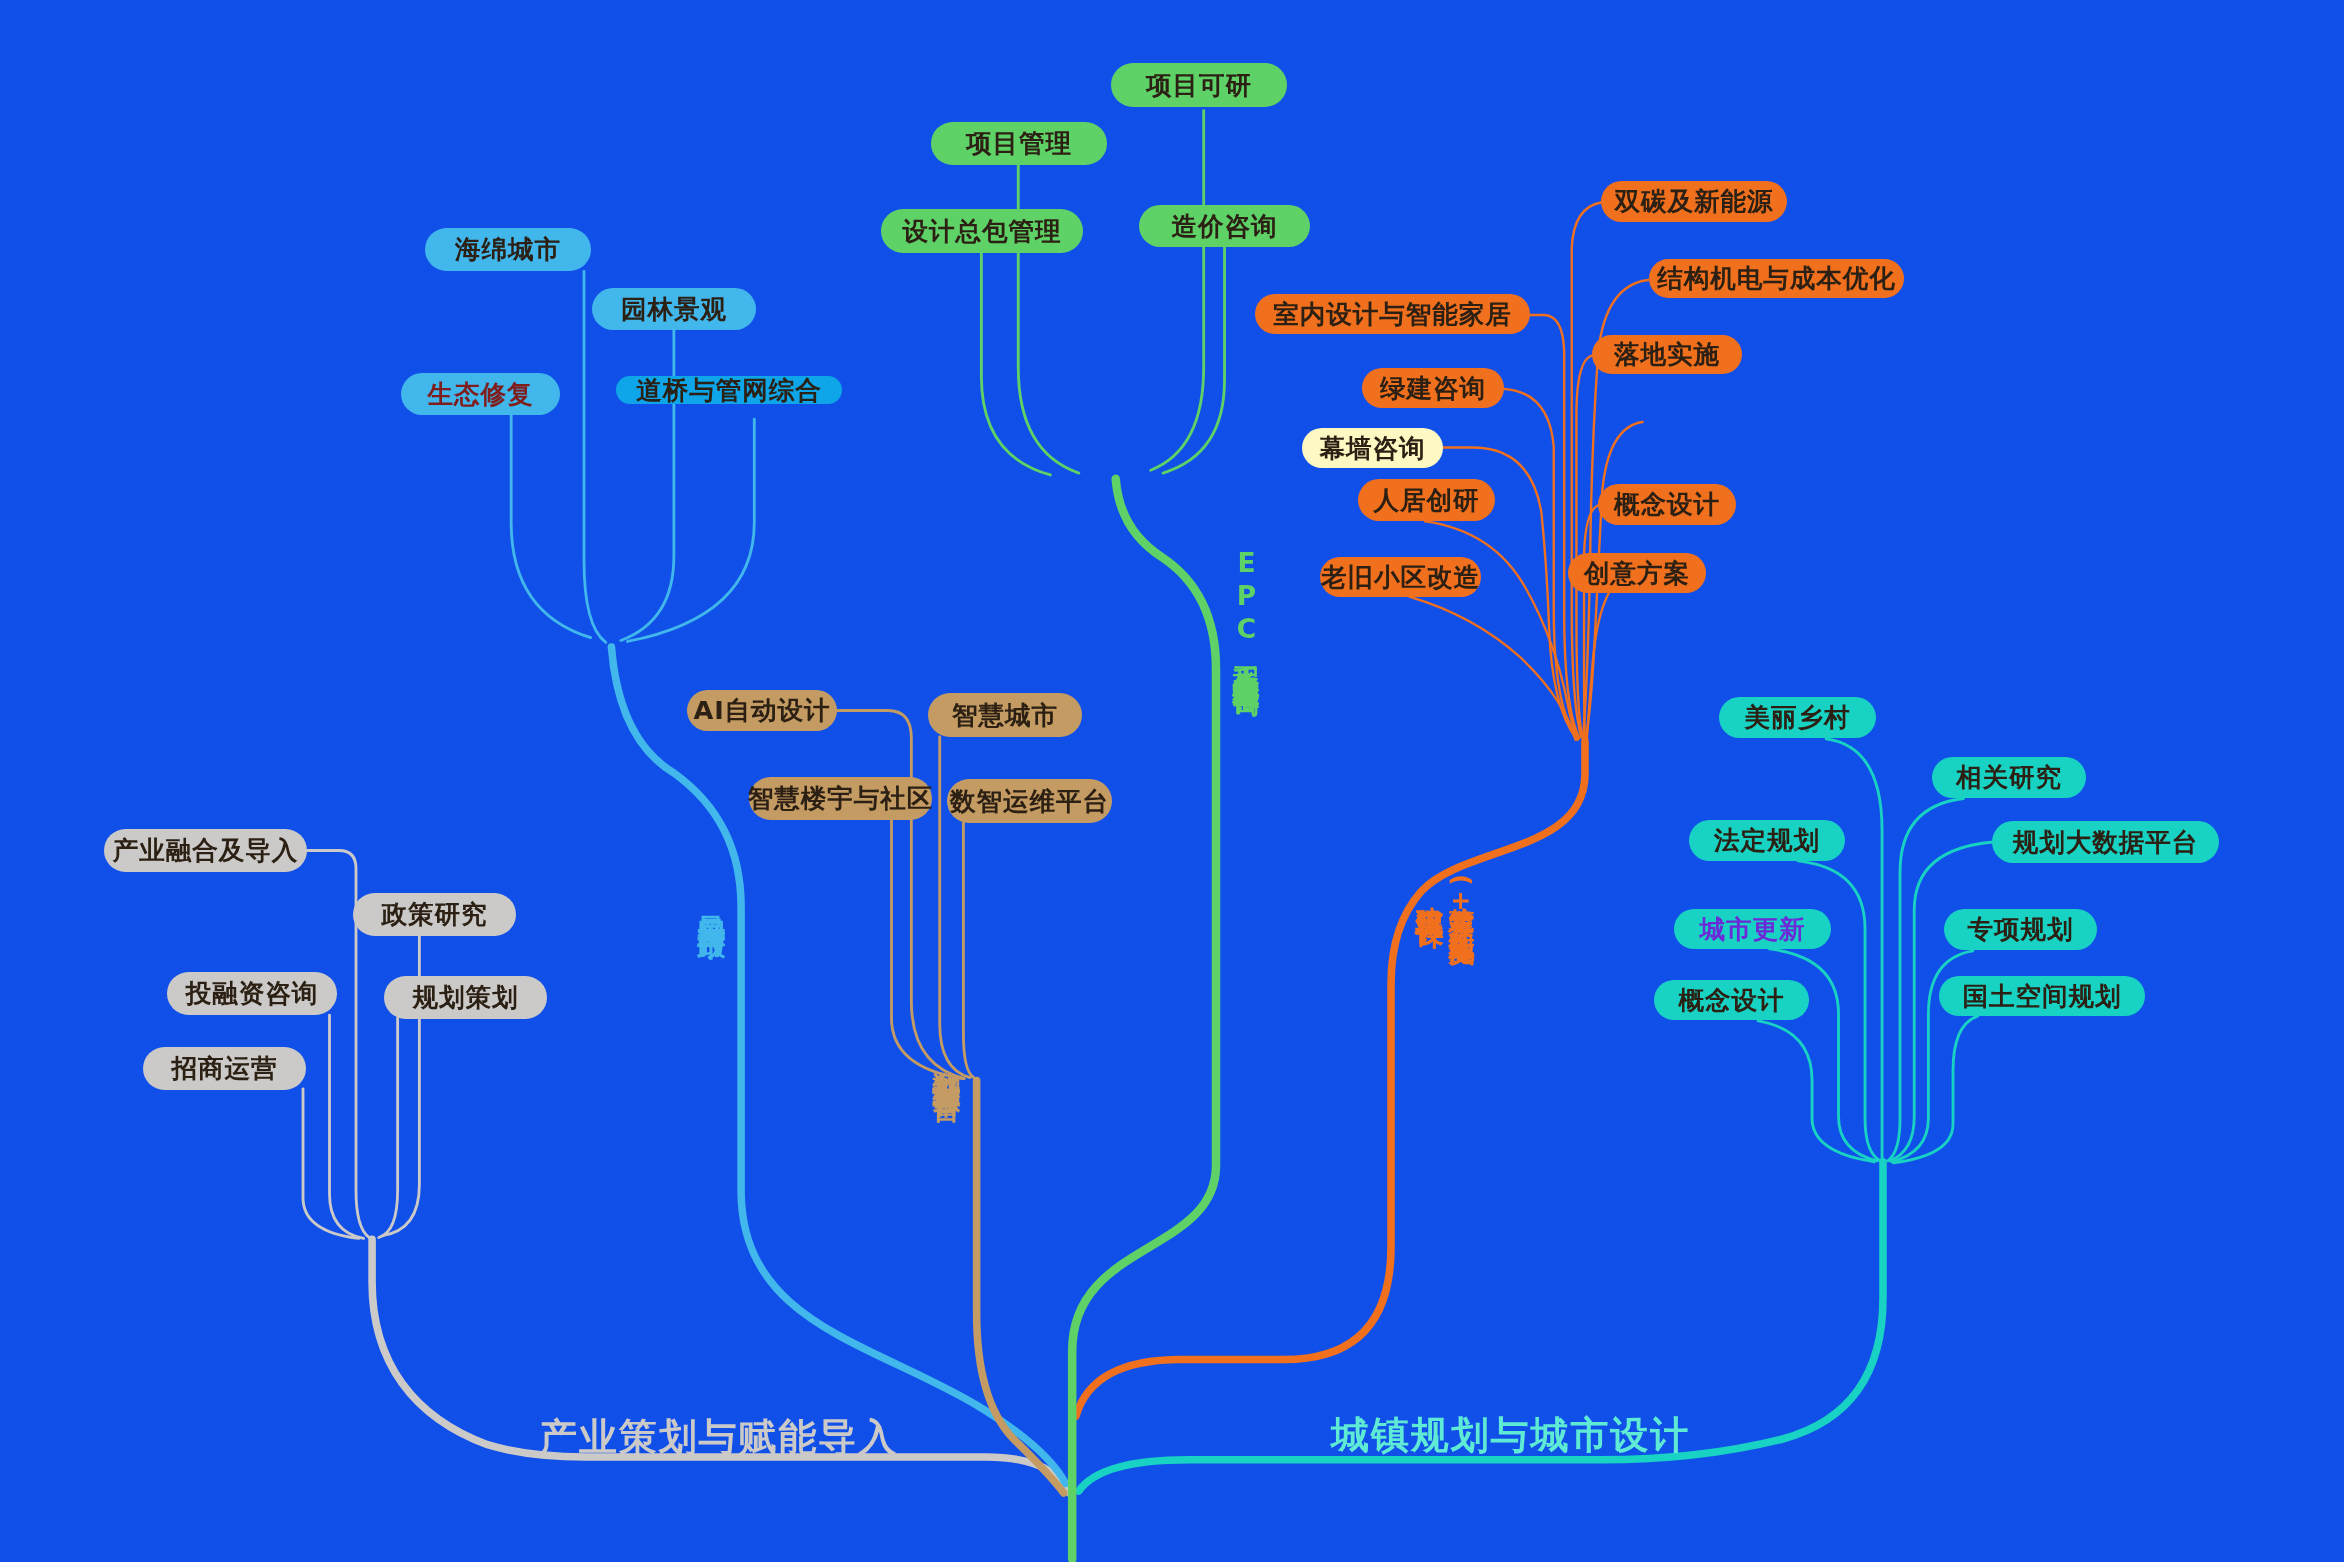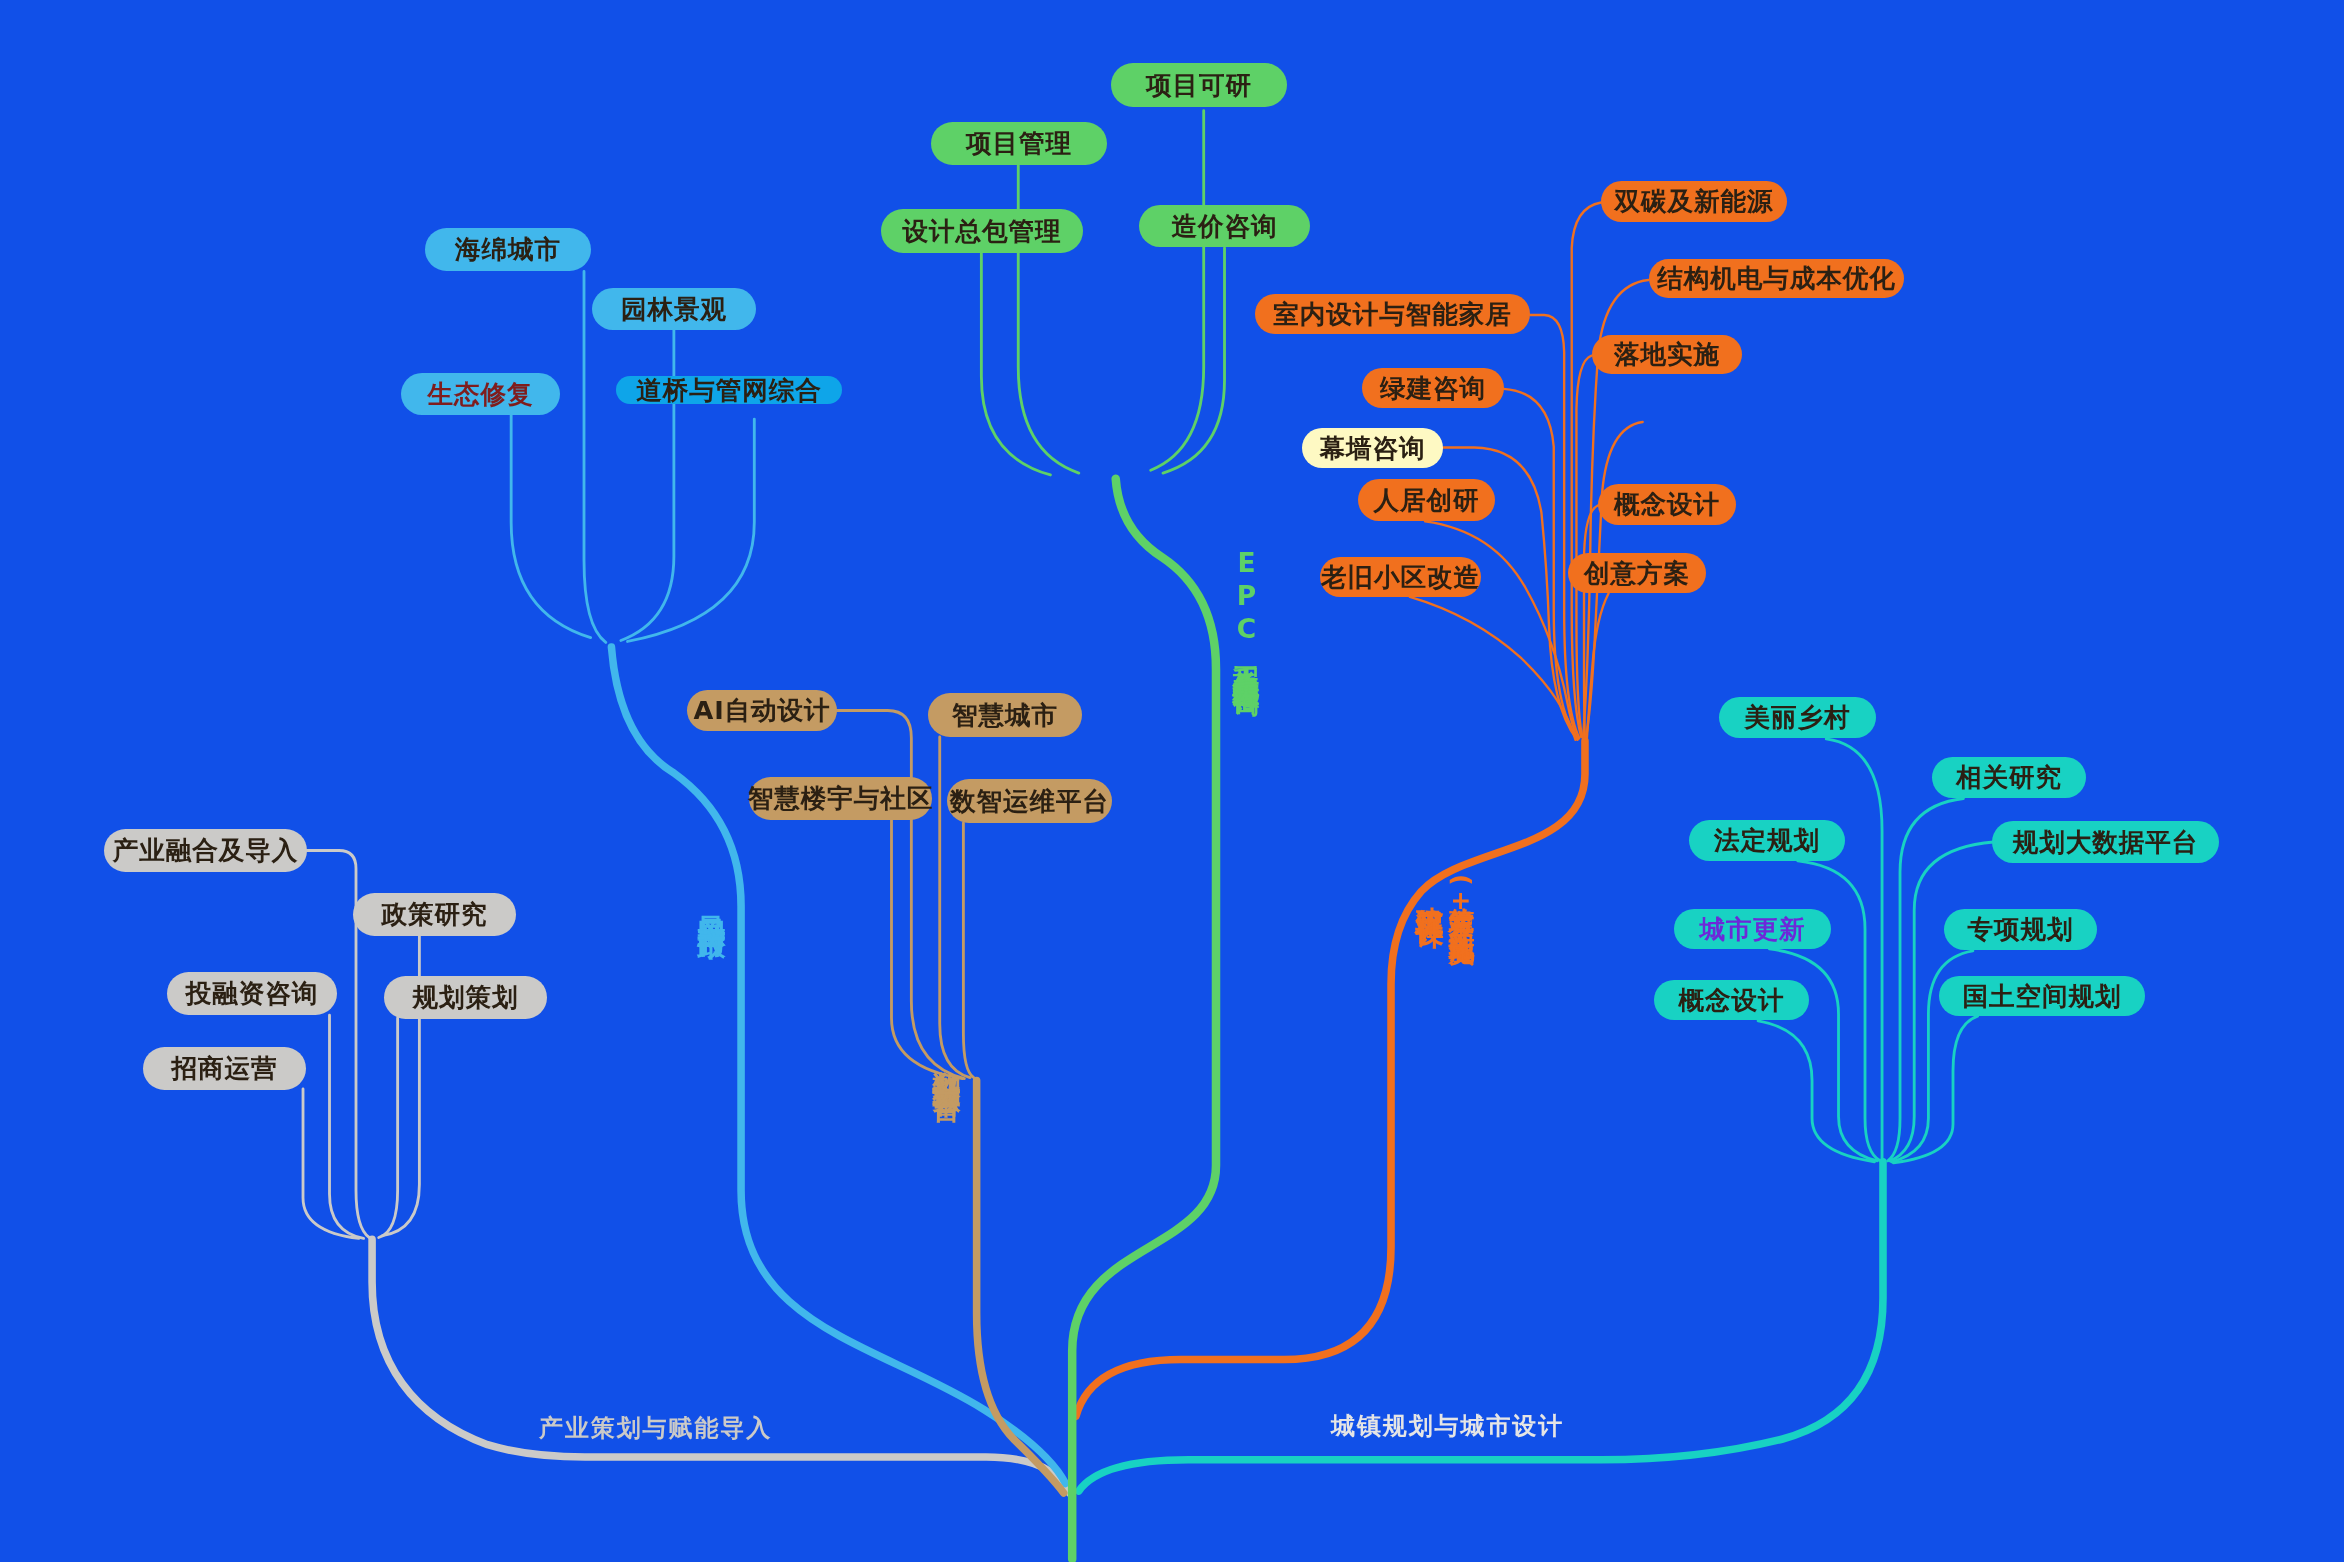--- a/index.html
+++ b/index.html
@@ -4,21 +4,21 @@
 <style>
   html,body{margin:0;padding:0;background:#1150e8;}
   #stage{position:relative;width:2344px;height:1562px;overflow:hidden;
          font-family:"DejaVu Sans",sans-serif;}
   #tree-svg{position:absolute;left:0;top:0;width:2344px;height:1562px;}
   #tree-svg path{fill:none;stroke-linecap:round;}
   .pill{position:absolute;border-radius:23px;display:flex;align-items:center;
         justify-content:center;font-weight:bold;font-size:25.6px;letter-spacing:0.9px;
         white-space:nowrap;box-sizing:border-box;}
   .branch-label{position:absolute;font-weight:bold;white-space:nowrap;}
-  .h-label{font-size:24px;letter-spacing:1.9px;}
+  .h-label{font-size:38px;letter-spacing:1.9px;}
   .v-label{writing-mode:vertical-rl;font-size:27.4px;letter-spacing:2.8px;}
   .v-upright{text-orientation:upright;}
   .lbl-industry{left:539px;top:1412px;}
   .lbl-urban{left:1331px;top:1410px;}
   .lbl-landscape{left:692px;top:893px;font-size:28px;}
   .lbl-digital{left:927px;top:1050px;font-size:28px;}
   .lbl-epc{left:1228px;top:547px;font-size:26.5px;letter-spacing:1.9px;}
   .lbl-arch-main{left:1410px;top:884px;font-size:28px;}
   .lbl-arch-sub{left:1445px;top:874px;font-size:25.6px;letter-spacing:0.9px;}
 </style>
@@ -89,21 +89,21 @@
       <path stroke-width="9" d="M1179,506 Q1183,560 1228,589 Q1285,627 1285,707 V1232 C1285,1325 1133,1312 1133,1428 V1648" stroke="#5ed167"></path>
     </g>
   </svg>
 
   <div class="branch-label h-label lbl-industry" style="color: rgb(203, 202, 200);">产业策划与赋能导入</div>
   <div class="branch-label v-label v-upright lbl-landscape" style="color: rgb(65, 183, 236);">风景园林与市政</div>
   <div class="branch-label v-label v-upright lbl-digital" style="color: rgb(196, 155, 99);">数智设计与数智平台</div>
   <div class="branch-label v-label v-upright lbl-epc" style="color: rgb(94, 209, 103);">EPC工程总承包与全过程工程咨询</div>
   <div class="branch-label v-label v-upright lbl-arch-main" style="color: rgb(241, 112, 30);">建筑工程设计</div>
   <div class="branch-label v-label lbl-arch-sub" style="color: rgb(241, 112, 30);">(建筑方案+施工图落地实施)</div>
-  <div class="branch-label h-label lbl-urban" style="color: #e5e5e5;">城镇规划与城市设计</div>
+  <div class="branch-label h-label lbl-urban" style="color: #5eead4;">城镇规划与城市设计</div>
 
 <div class="pill" style="left: 104px; top: 829px; width: 203px; height: 43px; background: rgb(203, 202, 200); color: rgb(43, 32, 19);">产业融合及导入</div>
     <div class="pill" style="left: 353px; top: 893px; width: 163px; height: 43px; background: rgb(203, 202, 200); color: rgb(43, 32, 19);">政策研究</div>
     <div class="pill" style="left: 167px; top: 972px; width: 170px; height: 43px; background: rgb(203, 202, 200); color: rgb(43, 32, 19);">投融资咨询</div>
     <div class="pill" style="left: 384px; top: 976px; width: 163px; height: 43px; background: rgb(203, 202, 200); color: rgb(43, 32, 19);">规划策划</div>
     <div class="pill" style="left: 143px; top: 1047px; width: 163px; height: 43px; background: rgb(203, 202, 200); color: rgb(43, 32, 19);">招商运营</div>
     <div class="pill" style="left: 425px; top: 228px; width: 166px; height: 43px; background: rgb(65, 183, 236); color: rgb(43, 32, 19);">海绵城市</div>
     <div class="pill" style="left: 592px; top: 288px; width: 164px; height: 42px; background: rgb(65, 183, 236); color: rgb(43, 32, 19); text-align: right;">园林景观</div>
     <div class="pill" style="left: 401px; top: 373px; width: 159px; height: 42px; background: rgb(65, 183, 236); color: #7f1d1d;">生态修复</div>
     <div class="pill" style="left: 616px; top: 376px; width: 226px; height: 28px; background: #0ea5e9; color: rgb(43, 32, 19);">道桥与管网综合</div>

